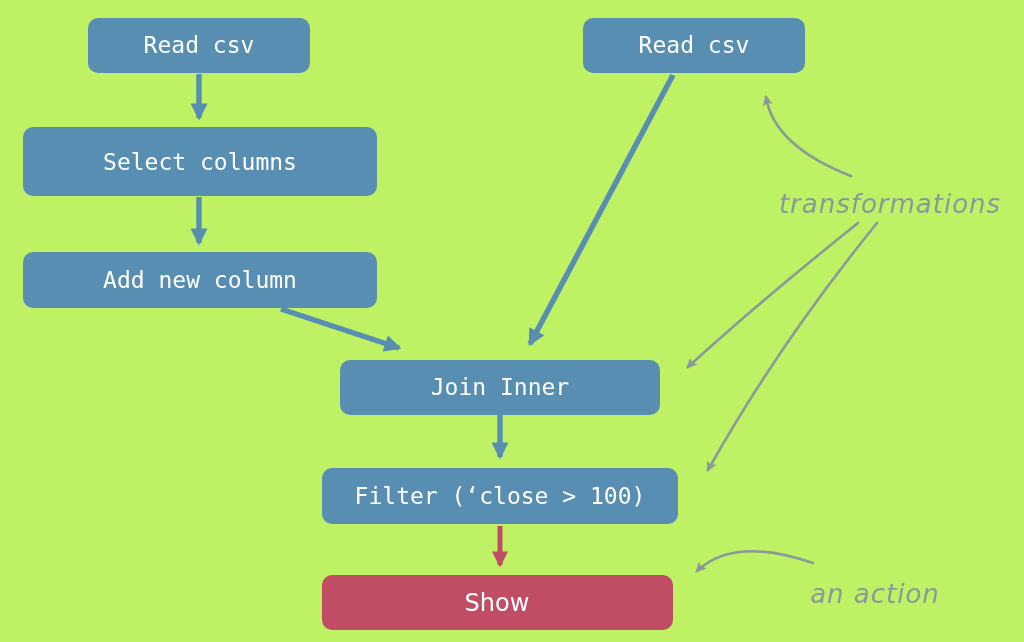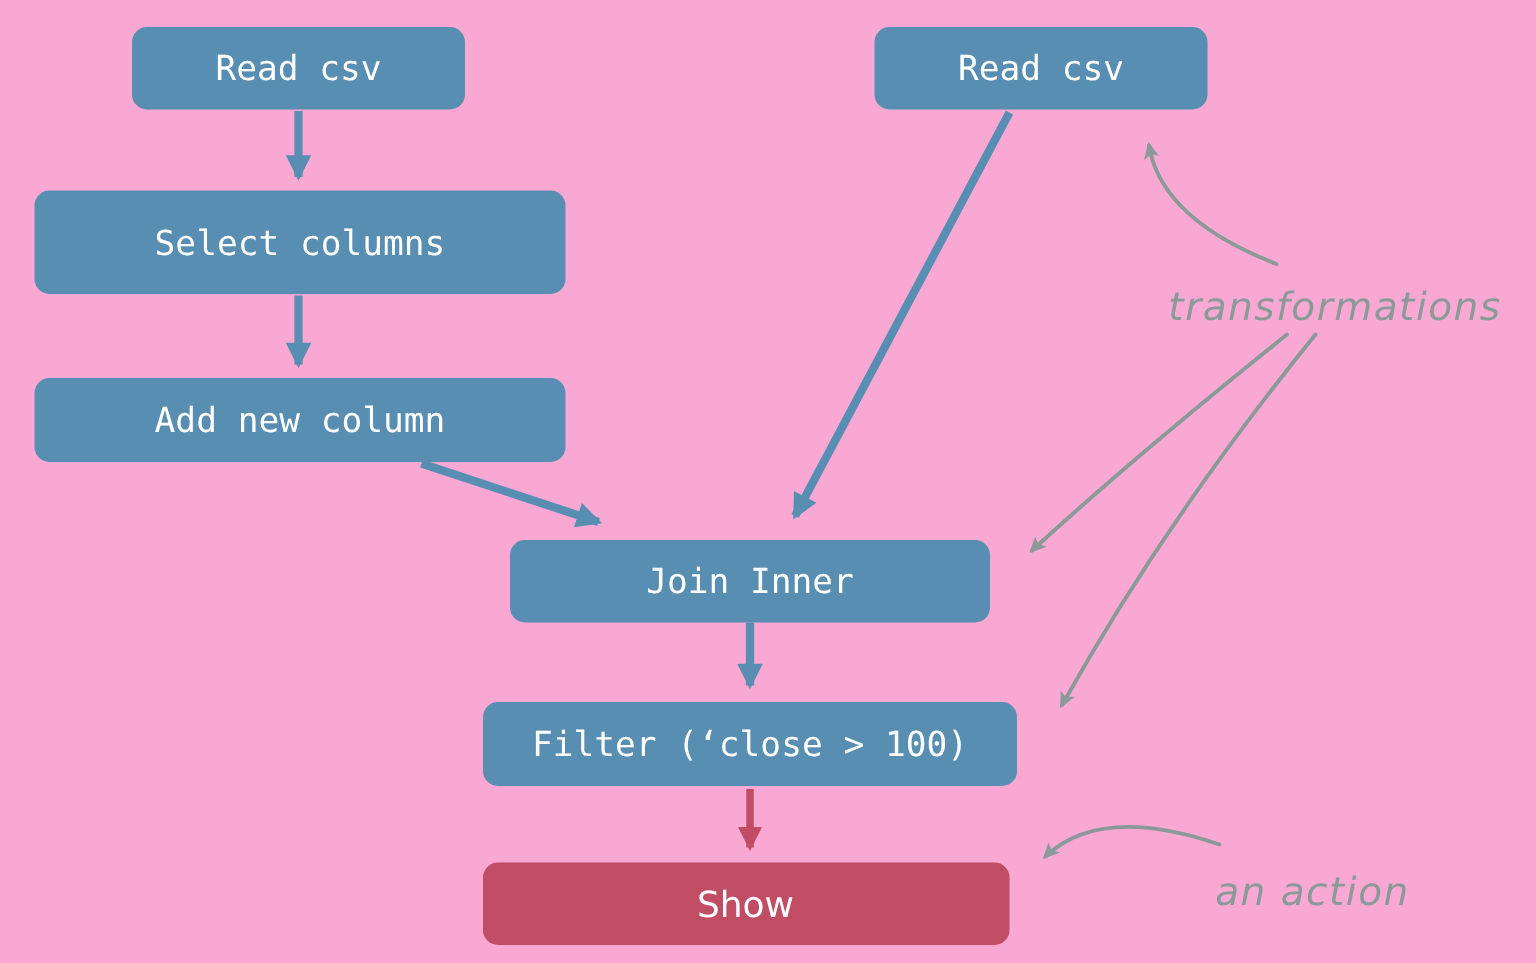--- a/index.html
+++ b/index.html
@@ -8,21 +8,21 @@
     background: #ffffff;
     width: 1024px;
     height: 642px;
     overflow: hidden;
     font-family: "DejaVu Sans", sans-serif;
   }
   .stage {
     position: relative;
     width: 1024px;
     height: 642px;
-    background: #f9a8d4;
+    background: #bef264;
   }
   svg { display: block; }
   .node-label {
     font-family: "DejaVu Sans Mono", monospace;
     font-size: 23px;
     fill: #ffffff;
   }
   .action-label {
     font-family: "DejaVu Sans", sans-serif;
     font-size: 24px;

